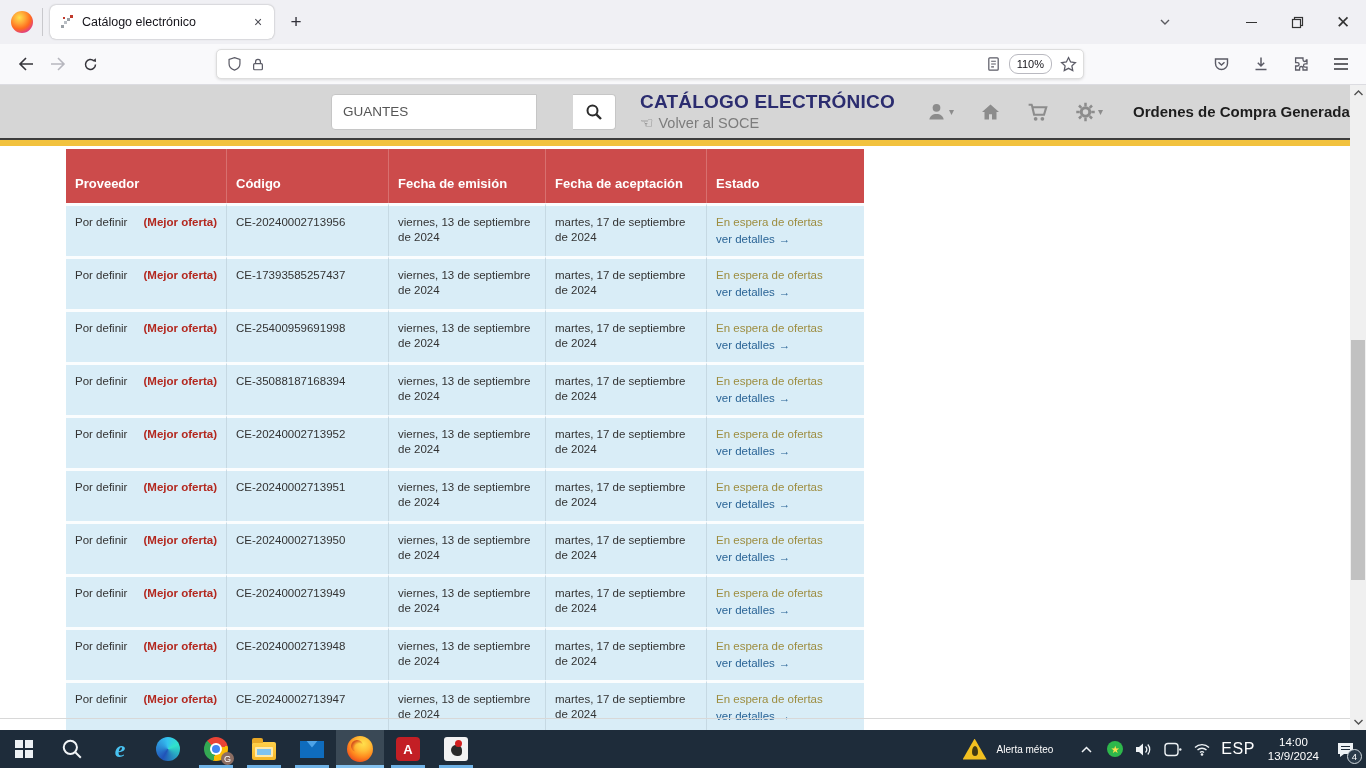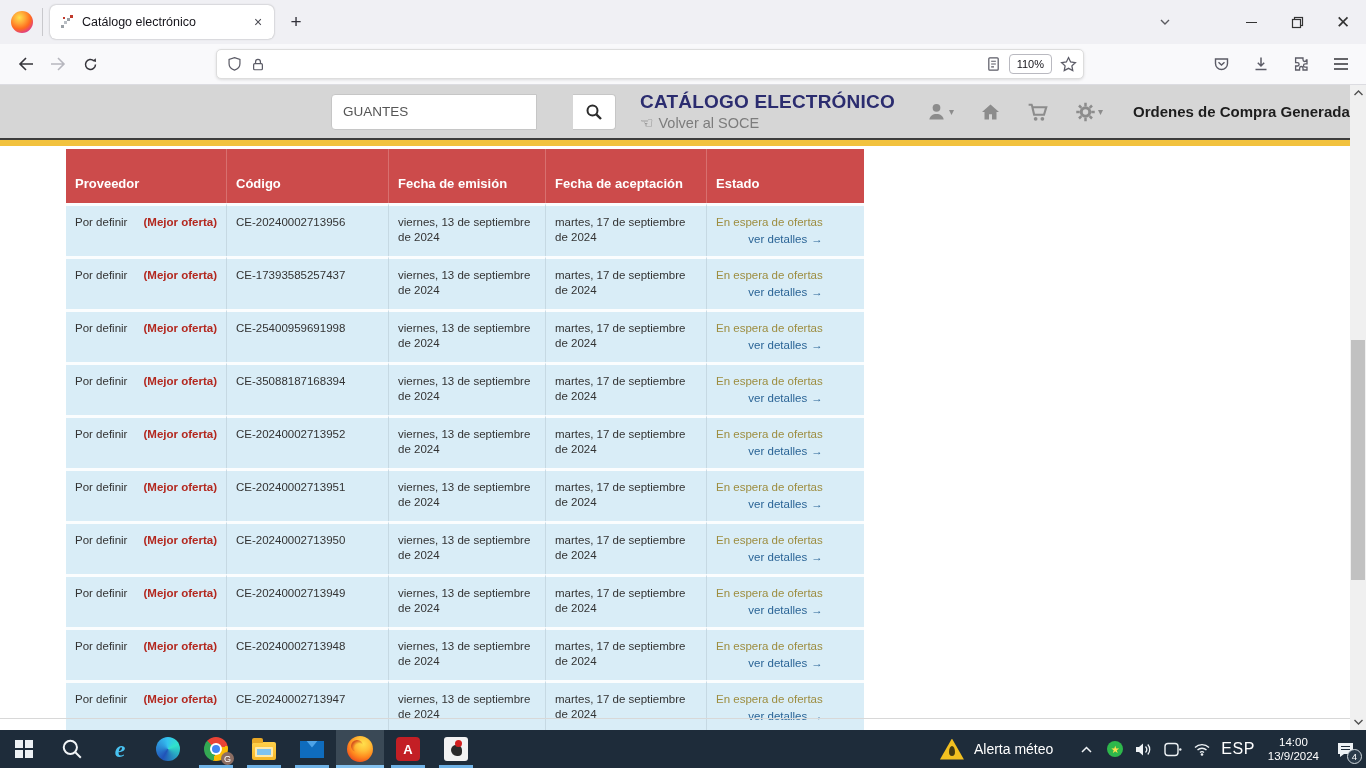--- a/index.html
+++ b/index.html
@@ -25,21 +25,21 @@
 
   
   .navbar { height:41px; background:#f9f9fb; border-bottom:1px solid #dcdce1; display:flex; align-items:center; padding:0 10px; }
   .nav-btn { width:32px; height:30px; display:flex; align-items:center; justify-content:center; border-radius:4px; }
   .urlbar { margin-left:110px; width:868px; height:30px; background:#fff; border:1px solid #ddd; border-radius:5px;
     box-shadow:0 1px 3px rgba(0,0,0,.12); display:flex; align-items:center; padding:0 6px 0 10px; }
   .url-text { font-size:13px; margin-left:8px; white-space:nowrap; }
   .url-dim { color:#7a7a82; }
   .url-strong { color:#0c0c0d; }
   .url-spacer { flex:1; }
-  .zoom-pill { font-size:11px; color:#15141a; background:#fff; border:1px solid #b9b9c0; border-radius:4px; padding:3px 7px; margin:0 8px; }
+  .zoom-pill { font-size:11px; color:#15141a; background:#fff; border:1px solid #b9b9c0; border-radius:9px; padding:3px 7px; margin:0 8px; }
   .chrome-icon-btn { width:30px; height:30px; display:flex; align-items:center; justify-content:center; margin-left:10px; border-radius:4px; }
 
   
   .page { height:645px; display:flex; }
   .page-main { flex:1; background:#fff; position:relative; overflow:hidden; }
 
   .site-header { height:55px; background:#d6d6d6; border-bottom:2px solid #3d3d3d; display:flex; align-items:center; }
   .gold-bar { height:6px; background:#f2c23e; }
 
   .search-group { display:flex; margin-left:331px;gap:36px; }
@@ -67,21 +67,21 @@
     vertical-align:bottom; padding:8px 9px 11px; height:54px; border-right:1px solid #d8706f; line-height:16px; }
   .orders-table th:last-child { border-right:none; }
   .orders-table td { background:#d9edf7; font-size:11.5px; color:#333; padding:9px 9px; vertical-align:top;
     height:49px; line-height:15px; border-right:1px solid #c6d9e3; border-top:3px solid #fbfdfe; }
   .orders-table td:last-child { border-right:none; }
   .orders-table { border-bottom:2px solid #ececec; }
   .col-prov { width:161px; } .col-cod { width:162px; } .col-emi { width:157px; } .col-ace { width:161px; } .col-est { width:157px; }
   .cell-prov { display:flex; justify-content:space-between; }
   .best-offer { color:#b3281f; font-weight:bold; }
   .status-text { color:#9d8d40; display:block; }
-  .details-line { display:block; text-align:center; margin-top:2px; }
+  .details-line { display:block; text-align:left; margin-top:2px; }
   .details-link { color:#2a6496; }
   .details-arrow { color:#2a6496; font-weight:bold; margin-left:4px; }
 
   .bottom-line { position:absolute; left:0; right:0; bottom:11px; height:1px; background:#d8d8d8; }
 
   
   .scrollbar { width:16px; background:#f0f0f0; position:relative; display:flex; flex-direction:column; align-items:center; justify-content:space-between; }
   .sb-arrow { height:16px; display:flex; align-items:center; justify-content:center; color:#505050; width:100%; }
   .sb-thumb { position:absolute; left:1px; right:1px; top:255px; height:240px; background:#c1c1c1; }
 
@@ -116,21 +116,21 @@
     display:flex; align-items:center; justify-content:center; }
   .bird-ic { width:24px; height:24px; border-radius:3px; background:#f2f2f2; position:relative; }
   .bird-ic::before { content:""; position:absolute; left:7px; top:8px; width:11px; height:11px; border-radius:50% 50% 40% 60%; background:#2b2b2b; }
   .bird-ic::after { content:""; position:absolute; left:11px; top:3px; width:7px; height:7px; border-radius:50%; background:#d21f1f; }
 
   .tb-right { margin-left:auto; display:flex; align-items:center; gap:9px; padding-right:8px; }
   .alert-chip { display:flex; align-items:center; gap:10px; margin-right:14px; }
   .warn-tri { width:24px; height:21px; background:#f2c020; clip-path:polygon(50% 0,100% 100%,0 100%); position:relative; }
   .warn-tri::after { content:""; position:absolute; left:9px; top:7px; width:6px; height:10px; background:#433a12;
     border-radius:50% 50% 50% 50%/60% 60% 40% 40%; }
-  .alert-text { font-size:14px; color:#fff; }
+  .alert-text { font-size:10px; color:#fff; }
   .tray-ic { display:flex; align-items:center; justify-content:center; width:20px; height:26px; }
   .av-ball { width:16px; height:16px; border-radius:50%; background:#2eb84b; color:#ffe14d; font-size:10px;
     display:flex; align-items:center; justify-content:center; }
   .lang { font-size:16px; letter-spacing:.5px; }
   .clock { text-align:center; font-size:11.5px; line-height:14px; padding:0 4px; }
   .notif-wrap { position:relative; width:26px; height:26px; display:flex; align-items:center; justify-content:center; }
   .notif-badge { position:absolute; right:-4px; bottom:-2px; width:15px; height:15px; border-radius:50%;
     background:#2b3b4a; border:1px solid #cfd6dc; color:#fff; font-size:9.5px; display:flex; align-items:center; justify-content:center; }
 
   svg { display:block; }

